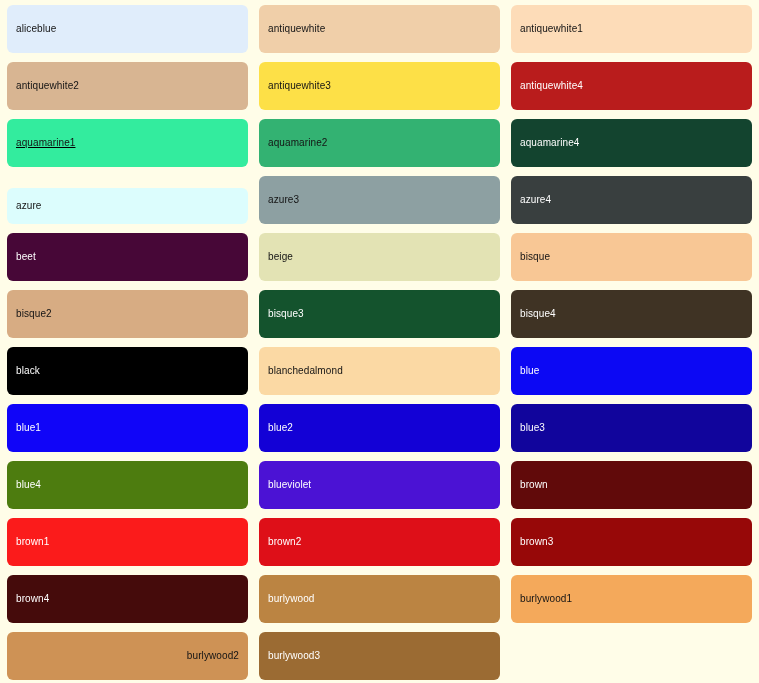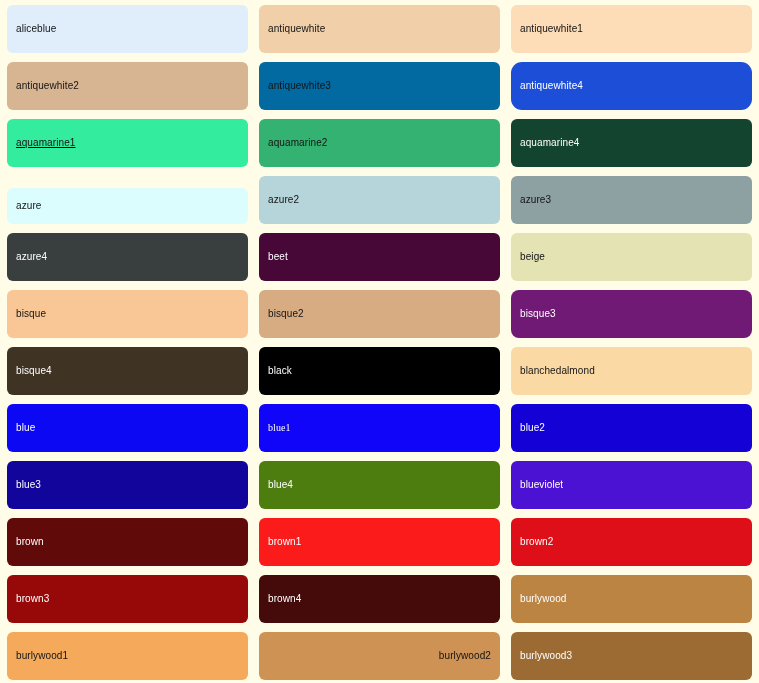--- a/index.html
+++ b/index.html
@@ -49,75 +49,72 @@
     </div>
     <div class="swatch dark-text" style="background: rgb(240, 207, 169);">
       <span class="swatch-label">antiquewhite</span>
     </div>
     <div class="swatch dark-text" style="background: rgb(253, 220, 184);">
       <span class="swatch-label">antiquewhite1</span>
     </div>
     <div class="swatch dark-text" style="background: rgb(216, 181, 146);">
       <span class="swatch-label">antiquewhite2</span>
     </div>
-    <div class="swatch dark-text" style="background: #0369a1;">
+    <div class="swatch dark-text" style="background: #fde047;">
       <span class="swatch-label">antiquewhite3</span>
     </div>
-    <div class="swatch light-text" style="background: #1d4ed8; border-radius: 11px;">
+    <div class="swatch light-text" style="background: #b91c1c;">
       <span class="swatch-label">antiquewhite4</span>
     </div>
     <div class="swatch dark-text" style="background: rgb(51, 236, 158); text-decoration: underline;">
       <span class="swatch-label">aquamarine1</span>
     </div>
     <div class="swatch dark-text" style="background: rgb(51, 178, 114);">
       <span class="swatch-label">aquamarine2</span>
     </div>
     <div class="swatch light-text" style="background: rgb(19, 68, 47);">
       <span class="swatch-label">aquamarine4</span>
     </div>
     <div class="swatch dark-text" style="background: rgb(220, 253, 253); margin-top: 12px;">
       <span class="swatch-label">azure</span>
-    </div>
-    <div class="swatch dark-text" style="background: rgb(182, 213, 218);">
-      <span class="swatch-label">azure2</span>
     </div>
     <div class="swatch dark-text" style="background: rgb(141, 160, 162);">
       <span class="swatch-label">azure3</span>
     </div>
     <div class="swatch light-text" style="background: rgb(57, 63, 63);">
       <span class="swatch-label">azure4</span>
     </div>
     <div class="swatch light-text" style="background: rgb(71, 7, 55);">
       <span class="swatch-label">beet</span>
     </div>
     <div class="swatch dark-text" style="background: rgb(227, 227, 180);">
       <span class="swatch-label">beige</span>
     </div>
     <div class="swatch dark-text" style="background: rgb(248, 199, 149);">
       <span class="swatch-label">bisque</span>
     </div>
     <div class="swatch dark-text" style="background: rgb(215, 172, 131);">
       <span class="swatch-label">bisque2</span>
     </div>
-    <div class="swatch light-text" style="background: #701a75; border-radius: 8px;">
+    <div class="swatch light-text" style="background: #14532d;">
       <span class="swatch-label">bisque3</span>
     </div>
     <div class="swatch light-text" style="background: rgb(63, 51, 36);">
       <span class="swatch-label">bisque4</span>
     </div>
     <div class="swatch light-text" style="background: rgb(0, 0, 0);">
       <span class="swatch-label">black</span>
     </div>
     <div class="swatch dark-text" style="background: rgb(251, 217, 164);">
       <span class="swatch-label">blanchedalmond</span>
     </div>
     <div class="swatch light-text" style="background: rgb(12, 8, 244);">
       <span class="swatch-label">blue</span>
     </div>
-    <div class="swatch light-text" style="background: rgb(16, 5, 248); font-family: Liberation Serif, serif;">
+    <div class="swatch light-text" style="background: rgb(16, 5, 248);">
       <span class="swatch-label">blue1</span>
     </div>
     <div class="swatch light-text" style="background: rgb(19, 1, 214);">
       <span class="swatch-label">blue2</span>
     </div>
     <div class="swatch light-text" style="background: rgb(17, 5, 156);">
       <span class="swatch-label">blue3</span>
     </div>
     <div class="swatch light-text" style="background: #4d7c0f;">
       <span class="swatch-label">blue4</span>

